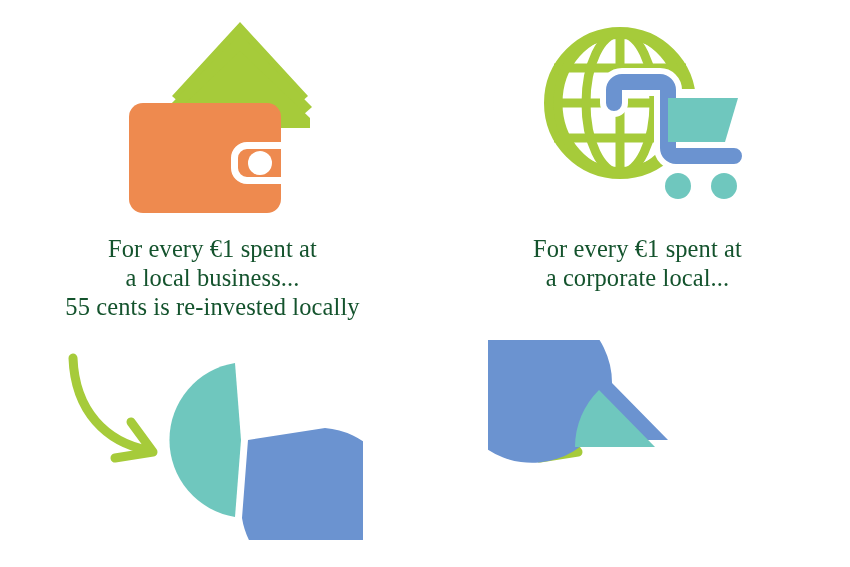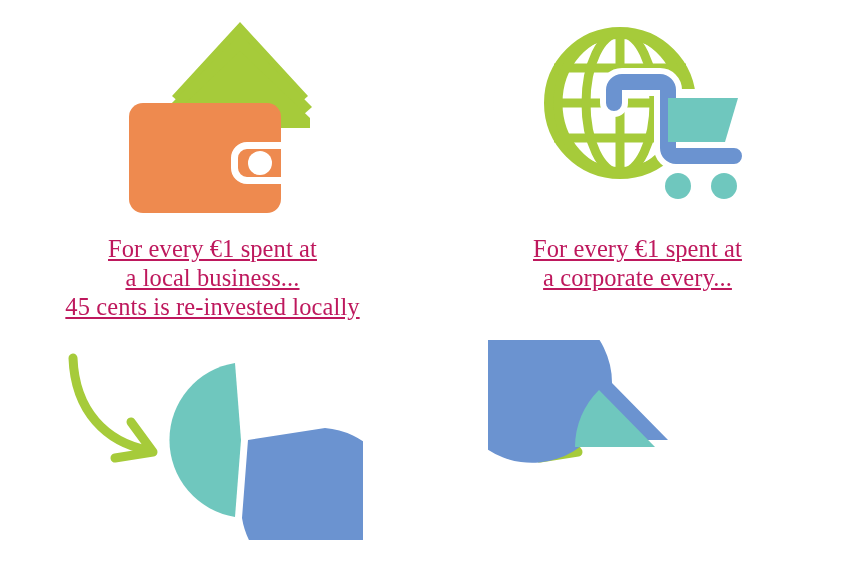--- a/index.html
+++ b/index.html
@@ -15,25 +15,24 @@
   .panel{position:absolute;top:0;width:425px;height:567px;}
   .panel-left{left:0;}
   .panel-right{left:425px;}
 
   .icon-wrap{position:absolute;left:0;top:0;width:425px;height:228px;}
   .icon-svg{position:absolute;left:50%;transform:translateX(-50%);top:8px;}
 
   .caption{
     position:absolute;left:0;top:234px;width:425px;
     text-align:center;
-    color:#be185d;
+    color:#14532d;
     font-size:24.5px;
     line-height:29px;
     letter-spacing:.1px;
-    text-decoration:underline;
   }
   .caption .ln{display:block;white-space:nowrap;}
 
   .pie-wrap{position:absolute;left:0;top:340px;width:425px;height:220px;}
   .pie-svg{position:absolute;left:50%;transform:translateX(-50%);top:0;}
 </style>
 </head>
 <body>
 
 <div class="stage">
@@ -52,21 +51,21 @@
         <rect x="16" y="95" width="152" height="110" rx="14" ry="14" fill="#ee8a4f"></rect>
 
         <path d="M168 134 L134 134 A16 16 0 0 0 118 150 L118 160 A16 16 0 0 0 134 176 L168 176 L168 169 L134 169 A9 9 0 0 1 125 160 L125 150 A9 9 0 0 1 134 141 L168 141 Z" fill="#ffffff"></path>
         <circle cx="147" cy="155" r="12" fill="#ffffff"></circle>
       </svg>
     </div>
 
     <div class="caption">
       <span class="ln">For every €1 spent at</span>
       <span class="ln">a local business...</span>
-      <span class="ln">45 cents is re-invested locally</span>
+      <span class="ln">55 cents is re-invested locally</span>
     </div>
 
     <div class="pie-wrap">
       <svg class="pie-svg" width="300" height="200" viewBox="0 0 300 200">
 
         <g>
           <path d="M10 18 C12 72 44 102 84 110" stroke="#a6cb3a" stroke-width="9" fill="none" stroke-linecap="round"></path>
           <path d="M68 82 L90 112 L52 118" stroke="#a6cb3a" stroke-width="9" fill="none" stroke-linecap="round" stroke-linejoin="round"></path>
         </g>
 
@@ -110,21 +109,21 @@
                  A8 8 0 0 0 148 148 L206 148" fill="none" stroke="#6b93d0" stroke-width="16" stroke-linecap="round" stroke-linejoin="round"></path>
 
         <path d="M140 90 L210 90 L197 134 L140 134 Z" fill="#6fc7be"></path>
         <circle cx="150" cy="178" r="13" fill="#6fc7be"></circle>
         <circle cx="196" cy="178" r="13" fill="#6fc7be"></circle>
       </svg>
     </div>
 
     <div class="caption">
       <span class="ln">For every €1 spent at</span>
-      <span class="ln">a corporate every...</span>
+      <span class="ln">a corporate local...</span>
     </div>
 
     <div class="pie-wrap">
       <svg class="pie-svg" width="300" height="200" viewBox="0 0 300 200">
         <g>
           <path d="M10 18 C12 72 44 102 84 110" stroke="#a6cb3a" stroke-width="9" fill="none" stroke-linecap="round"></path>
           <path d="M68 82 L90 112 L52 118" stroke="#a6cb3a" stroke-width="9" fill="none" stroke-linecap="round" stroke-linejoin="round"></path>
         </g>
 
         <g>

